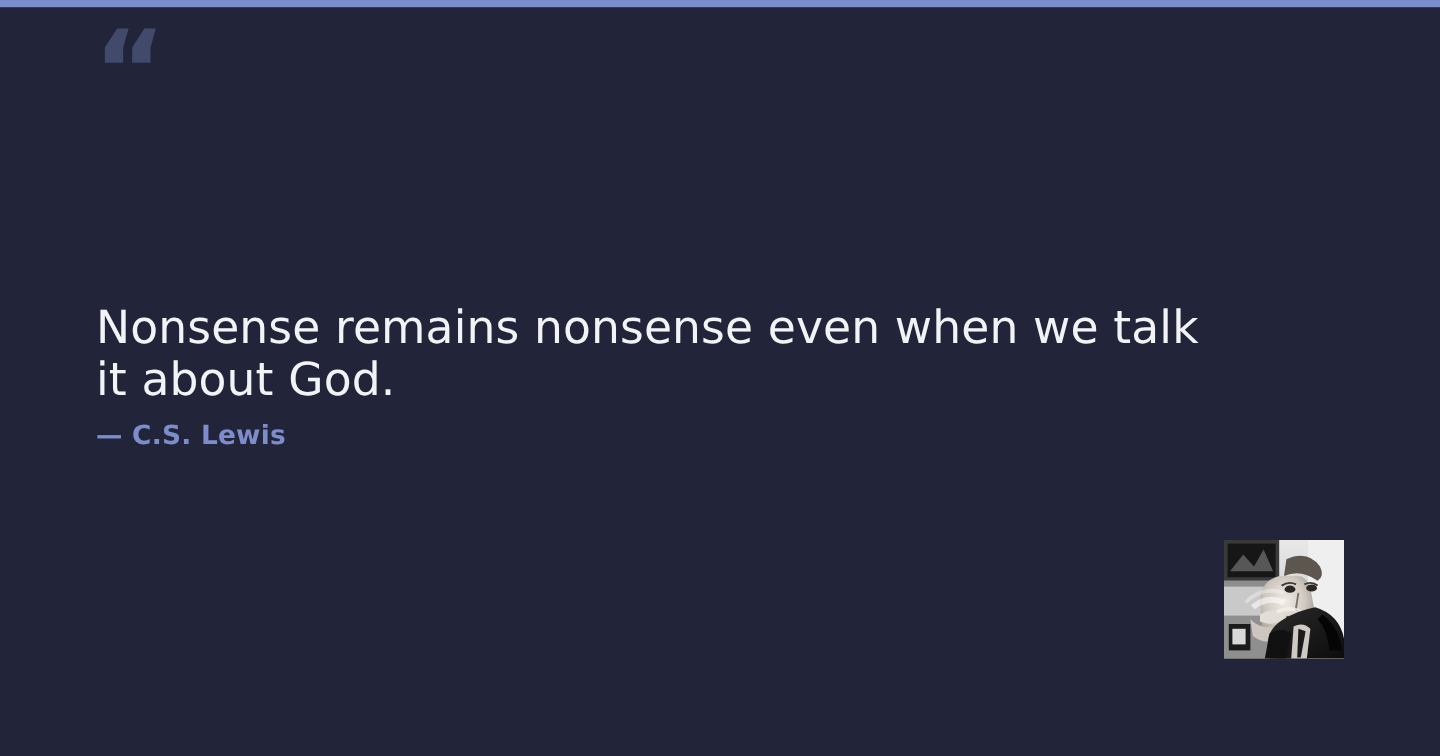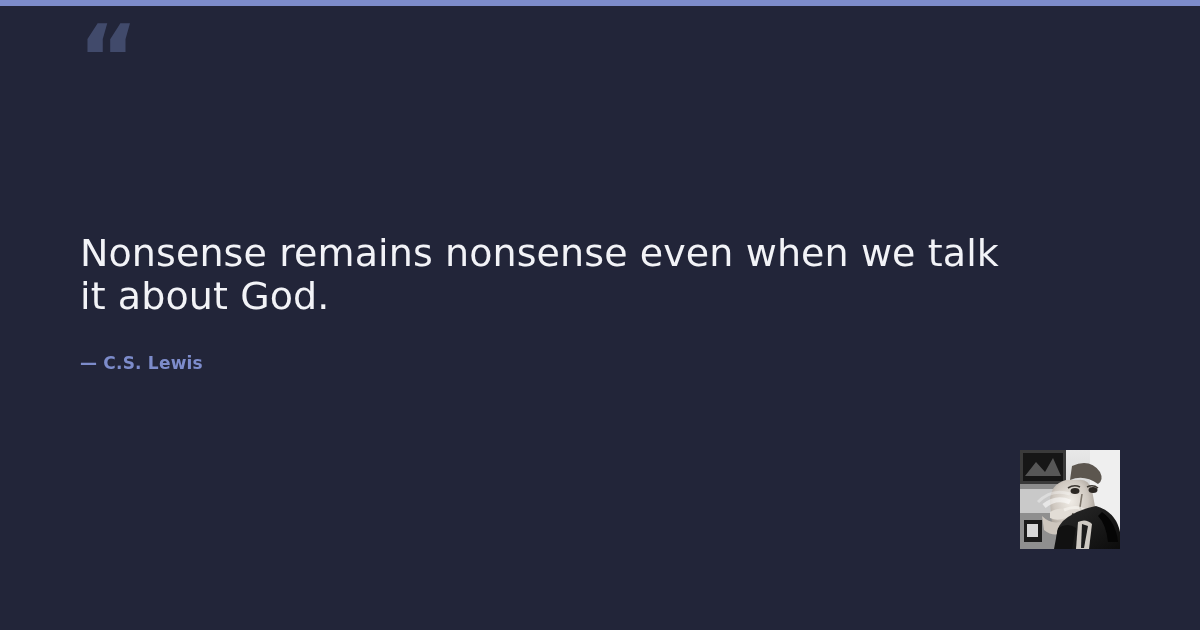--- a/index.html
+++ b/index.html
@@ -39,36 +39,36 @@
     font-weight: bold;
     line-height: 1;
     color: #414a6b;
     letter-spacing: -2px;
     user-select: none;
   }
 
   #quote-block {
     position: absolute;
     left: 80px;
-    top: 232px;
+    top: 252px;
     width: 920px;
   }
 
   #quote-text {
     font-size: 38px;
     line-height: 1.12;
     color: #f2f3f7;
     font-weight: normal;
     letter-spacing: 0.1px;
     margin: 0;
   }
 
   #attribution {
-    margin-top: 36px;
-    font-size: 17px;
+    margin-top: 14px;
+    font-size: 22px;
     font-weight: bold;
     color: #7d8ccb;
     letter-spacing: 0.2px;
   }
 
   #portrait {
     position: absolute;
     left: 1020px;
     top: 450px;
     width: 100px;

